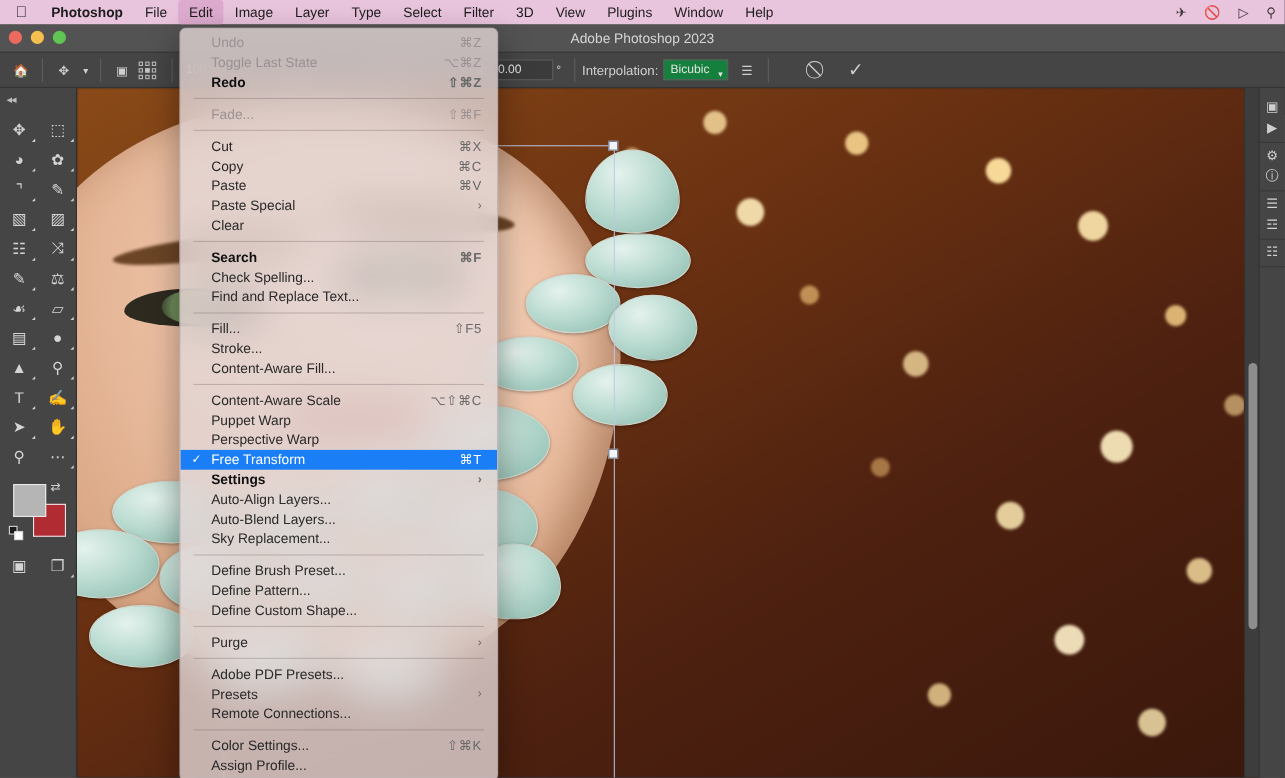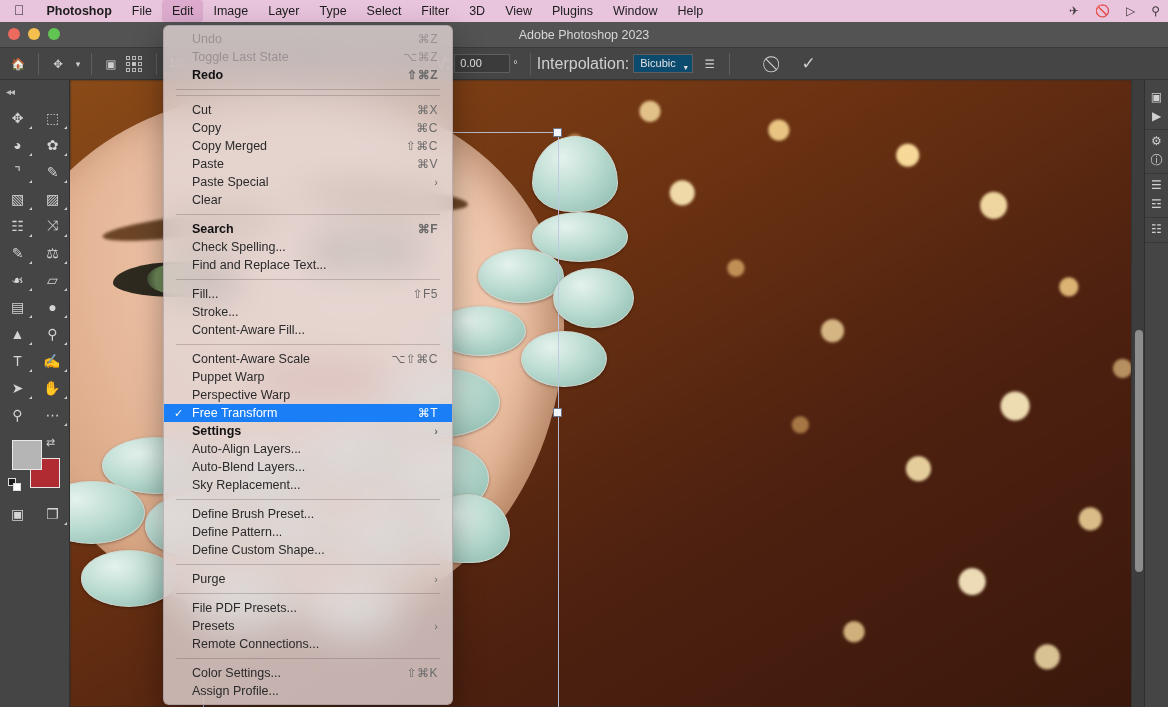--- a/index.html
+++ b/index.html
@@ -52,24 +52,24 @@
   .obt-ic {
     width:26px; height:24px; display:flex; align-items:center; justify-content:center;
     color:#cfcfcf;
   }
   .obsep { width:1px; height:22px; background:#5e5e5e; margin:0 6px; }
   .ofield {
     background:#3b3b3b; border:1px solid #5e5e5e; color:#e2e2e2;
     height:19px; line-height:17px; padding:0 5px; font-size:11px;
     display:inline-block; min-width:42px;
   }
-  .olabel { color:#cfcfcf; font-size:16px; margin-right:4px; }
+  .olabel { color:#cfcfcf; font-size:12px; margin-right:4px; }
   .odeg { color:#cfcfcf; font-size:11px; margin:0 6px 0 3px; }
   .osel {
-    background:#0c4a6e; border:1px solid #5e5e5e; color:#e2e2e2;
+    background:#15803d; border:1px solid #5e5e5e; color:#e2e2e2;
     height:19px; line-height:17px; padding:0 16px 0 6px; font-size:11px;
     position:relative; display:inline-block;
   }
   .osel .cv { position:absolute; right:4px; top:4px; font-size:8px; }
   .refgrid { display:grid; grid-template-columns:repeat(3,4px); grid-template-rows:repeat(3,4px); gap:2px; }
   .refgrid i { width:4px; height:4px; border:1px solid #b9b9b9; display:block; }
   .refgrid i.on { background:#cfcfcf; }
 
   
   #tabbar {
@@ -443,32 +443,32 @@
       </div>
       <div class="m-item dis">
         <span class="lbl">Toggle Last State</span>
         <span class="key">⌥⌘Z</span>
       </div>
       <div class="m-item en bold">
         <span class="lbl">Redo</span>
         <span class="key">⇧⌘Z</span>
       </div>
       <div class="m-sep"></div>
+      <div class="m-item dis">
+        <span class="lbl">Fade...</span>
+        <span class="key">⇧⌘F</span>
+      </div>
       <div class="m-sep"></div>
       <div class="m-item en">
         <span class="lbl">Cut</span>
         <span class="key">⌘X</span>
       </div>
       <div class="m-item en">
         <span class="lbl">Copy</span>
         <span class="key">⌘C</span>
-      </div>
-      <div class="m-item en">
-        <span class="lbl">Copy Merged</span>
-        <span class="key">⇧⌘C</span>
       </div>
       <div class="m-item en">
         <span class="lbl">Paste</span>
         <span class="key">⌘V</span>
       </div>
       <div class="m-item en">
         <span class="lbl">Paste Special</span>
         <span class="arw">›</span>
       </div>
       <div class="m-item en">
@@ -535,21 +535,21 @@
       <div class="m-item en">
         <span class="lbl">Define Custom Shape...</span>
       </div>
       <div class="m-sep"></div>
       <div class="m-item en">
         <span class="lbl">Purge</span>
         <span class="arw">›</span>
       </div>
       <div class="m-sep"></div>
       <div class="m-item en">
-        <span class="lbl">File PDF Presets...</span>
+        <span class="lbl">Adobe PDF Presets...</span>
       </div>
       <div class="m-item en">
         <span class="lbl">Presets</span>
         <span class="arw">›</span>
       </div>
       <div class="m-item en">
         <span class="lbl">Remote Connections...</span>
       </div>
       <div class="m-sep"></div>
       <div class="m-item en">

